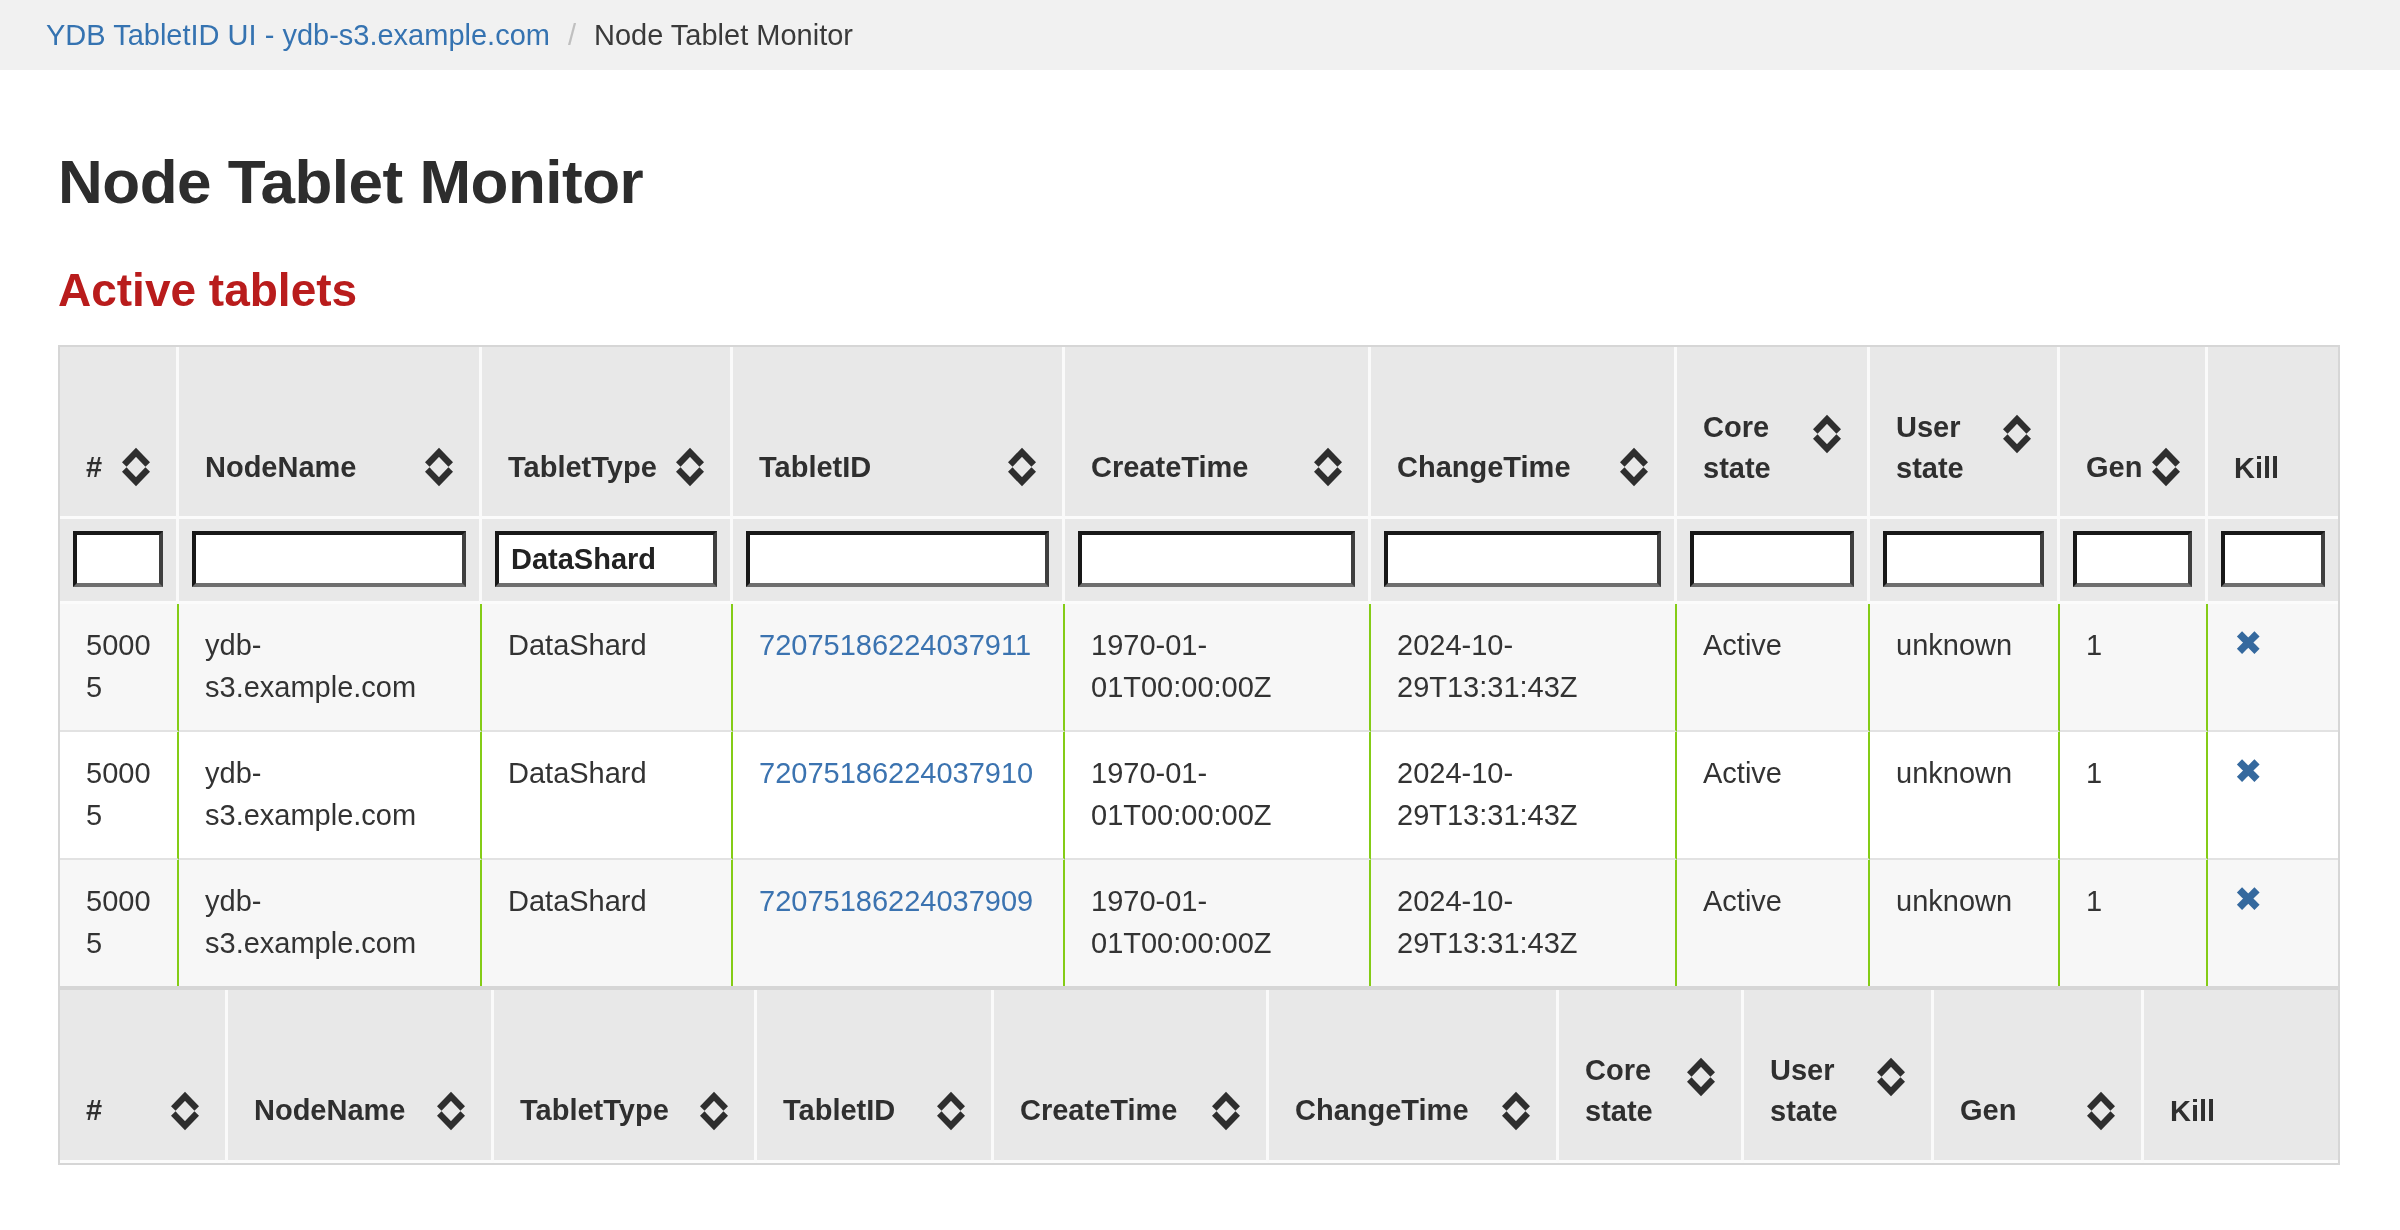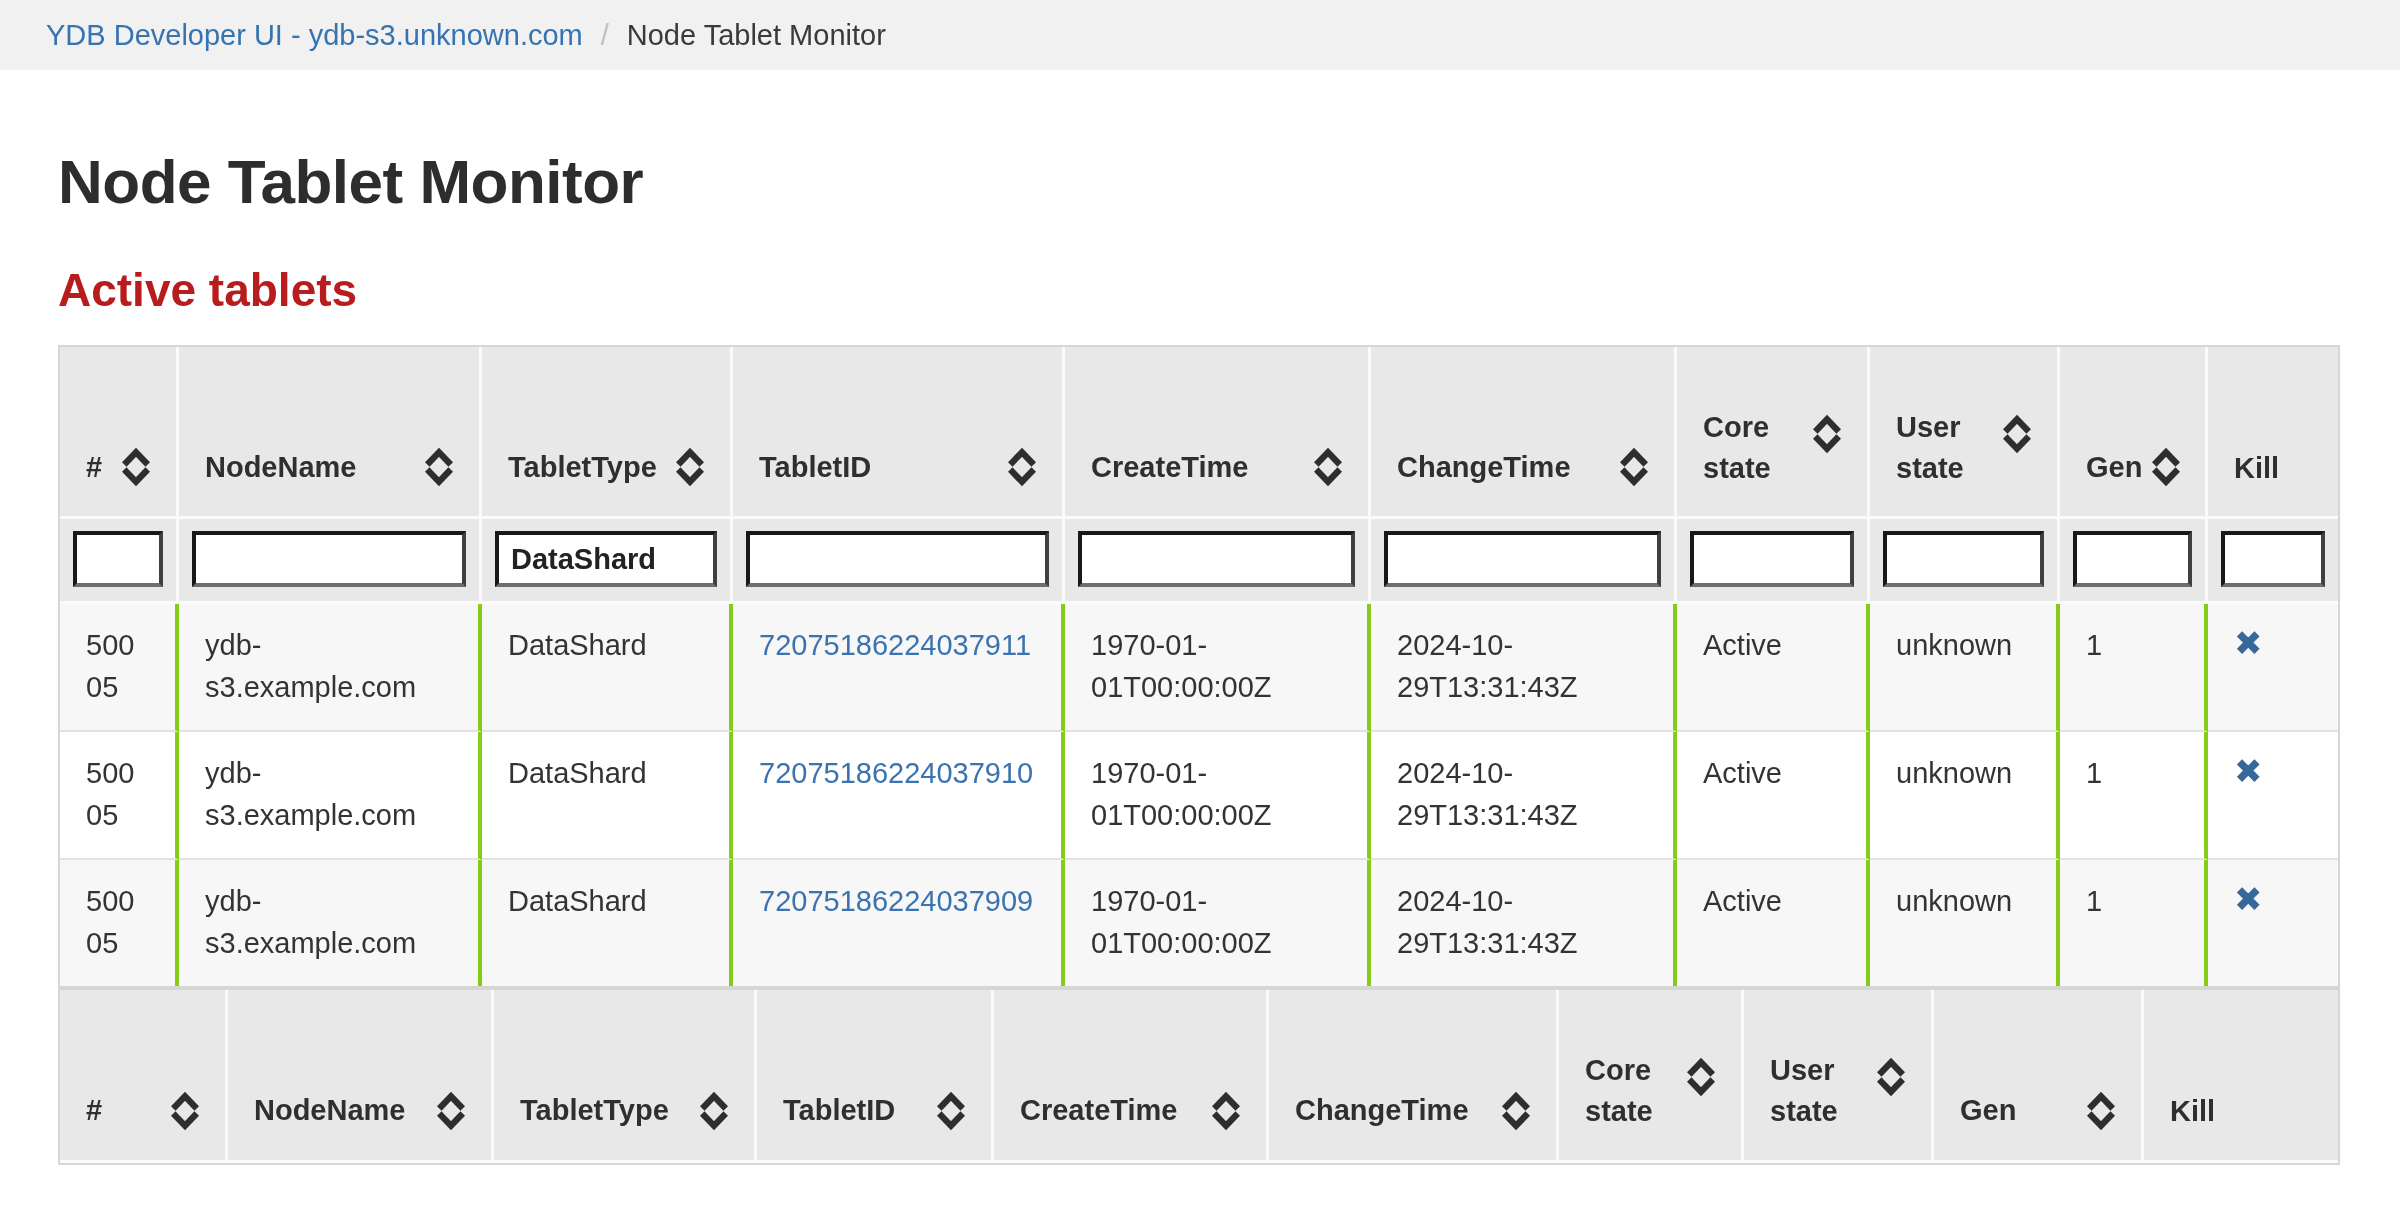--- a/index.html
+++ b/index.html
@@ -118,21 +118,21 @@
     padding: 0 12px;
     border-radius: 0;
   }
 
   tbody td {
     vertical-align: top;
     padding: 20px 26px 22px;
     font-size: 29px;
     line-height: 1.45;
     color: #333;
-    border-right: 4px solid #84cc16;
+    border-right: 2px solid #84cc16;
     border-bottom: 2px solid #e2e2e2;
     overflow-wrap: break-word;
     background: #ffffff;
   }
   tbody td:last-child { border-right: none; }
   tbody tr:nth-child(odd) td { background: #f7f7f7; }
   tbody tr:last-child td { border-bottom: none; }
 
   .id-link {
     color: #3b73b0;
@@ -146,21 +146,21 @@
     font-weight: bold;
     line-height: 1.1;
     cursor: pointer;
     display: inline-block;
   }
 </style>
 </head>
 <body>
 
 <div class="topbar">
-  <a href="#">YDB Developer UI - ydb-s3.unknown.com</a>
+  <a href="#">YDB TabletID UI - ydb-s3.example.com</a>
   <span class="sep">/</span>
   <span class="current">Node Tablet Monitor</span>
 </div>
 
 <div class="content">
   <h1>Node Tablet Monitor</h1>
 
   <section>
     <h2>Active tablets</h2>
     <table id="active-table">

